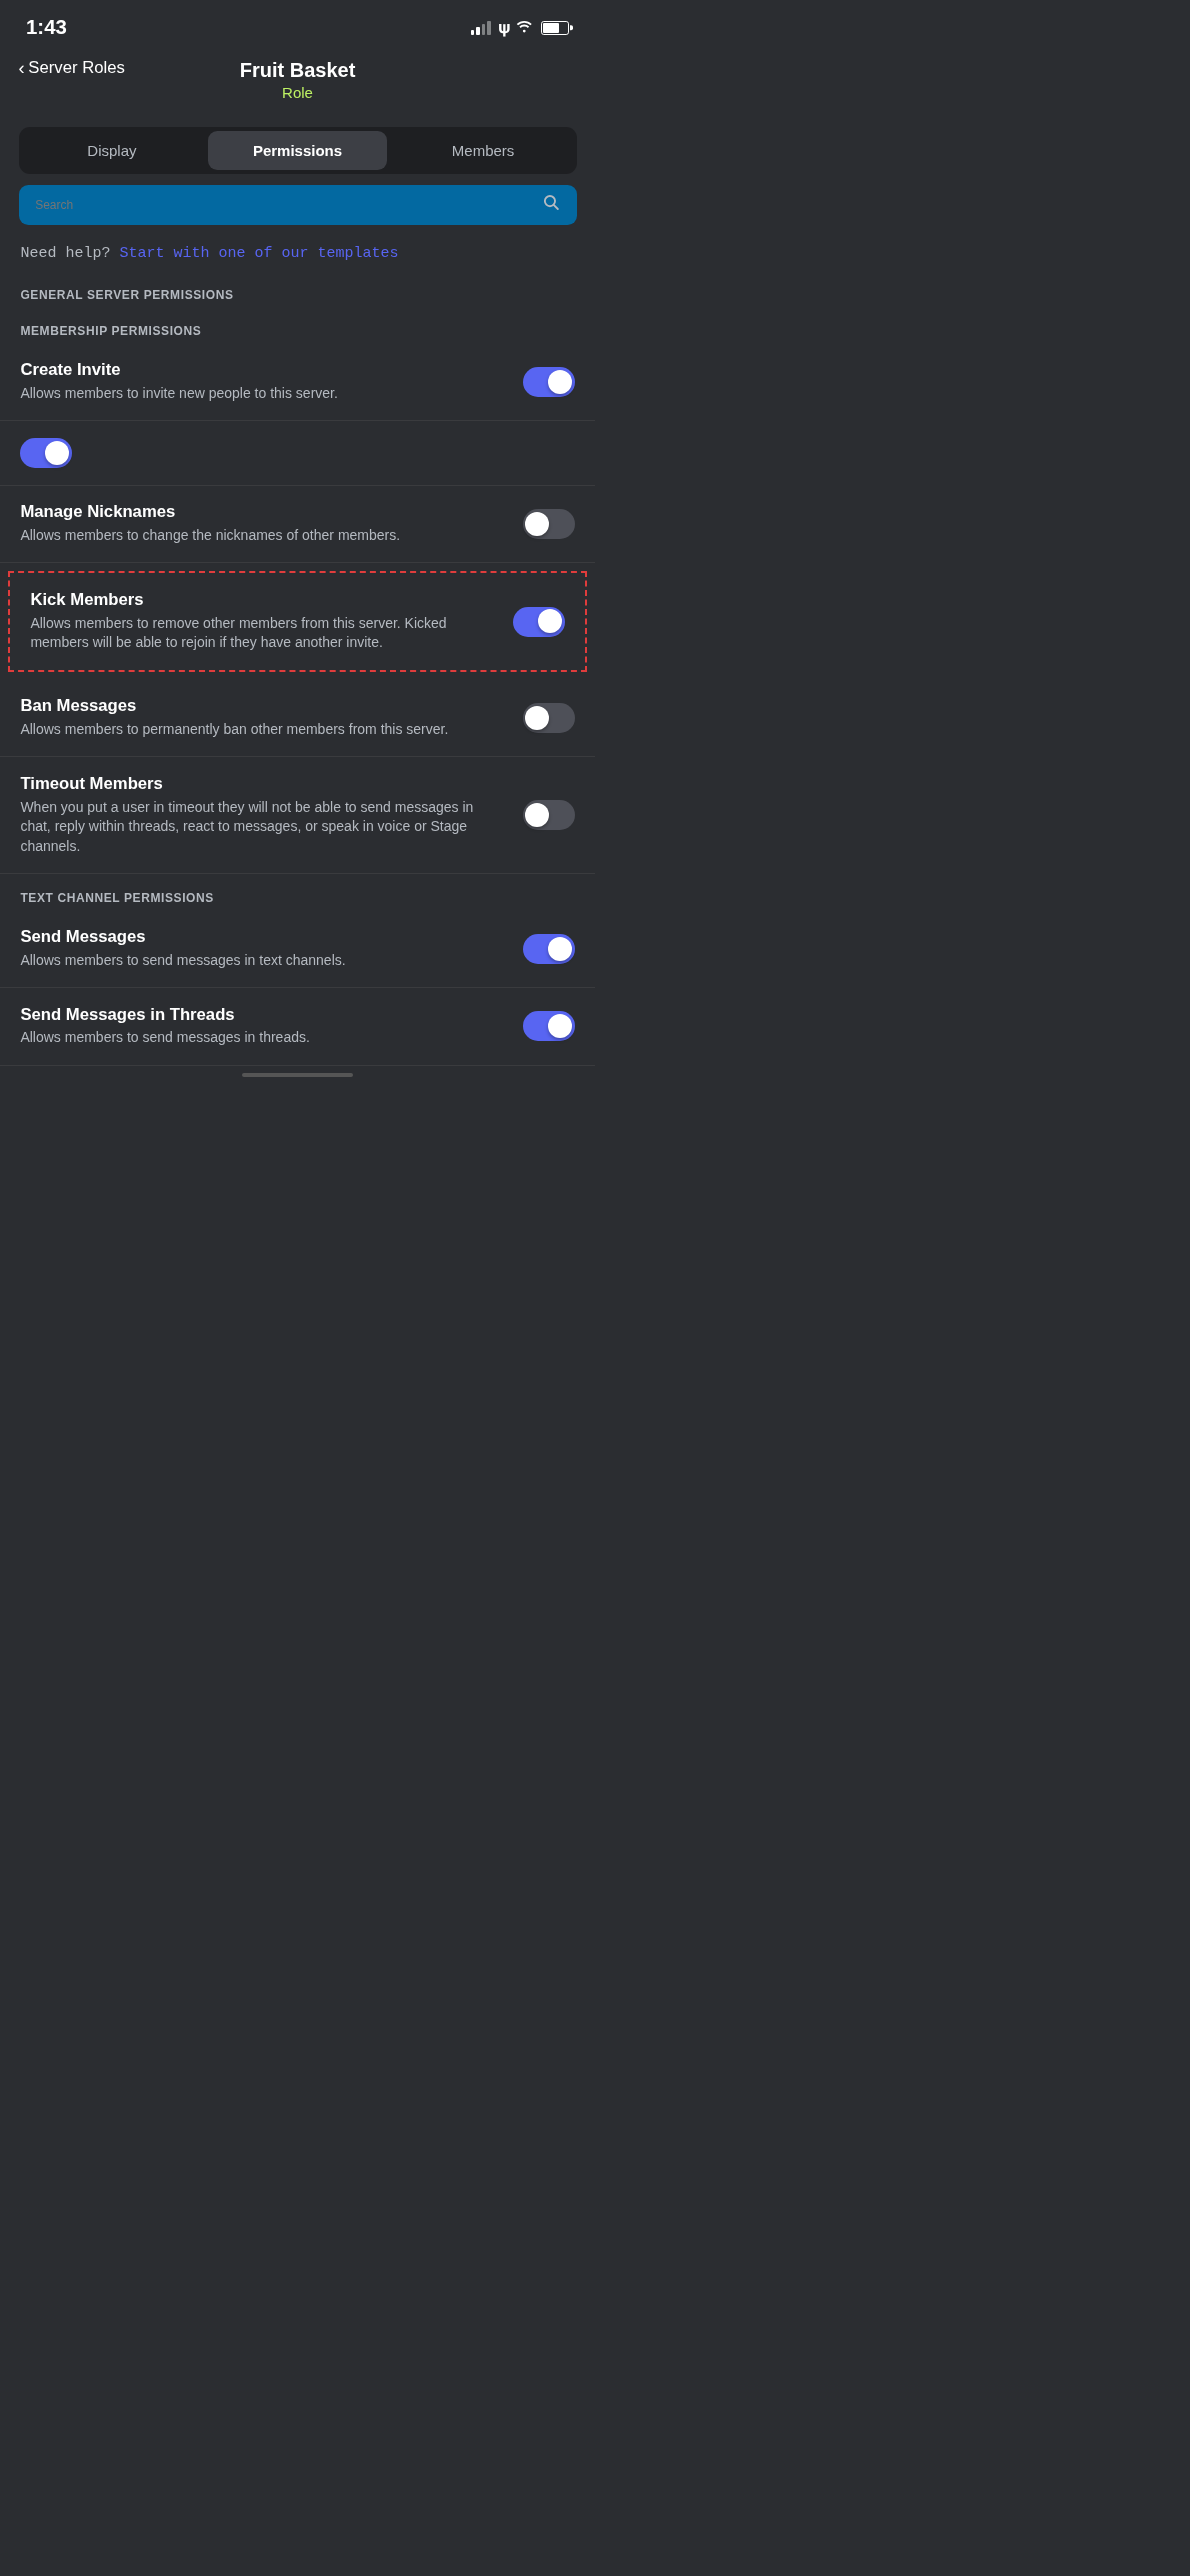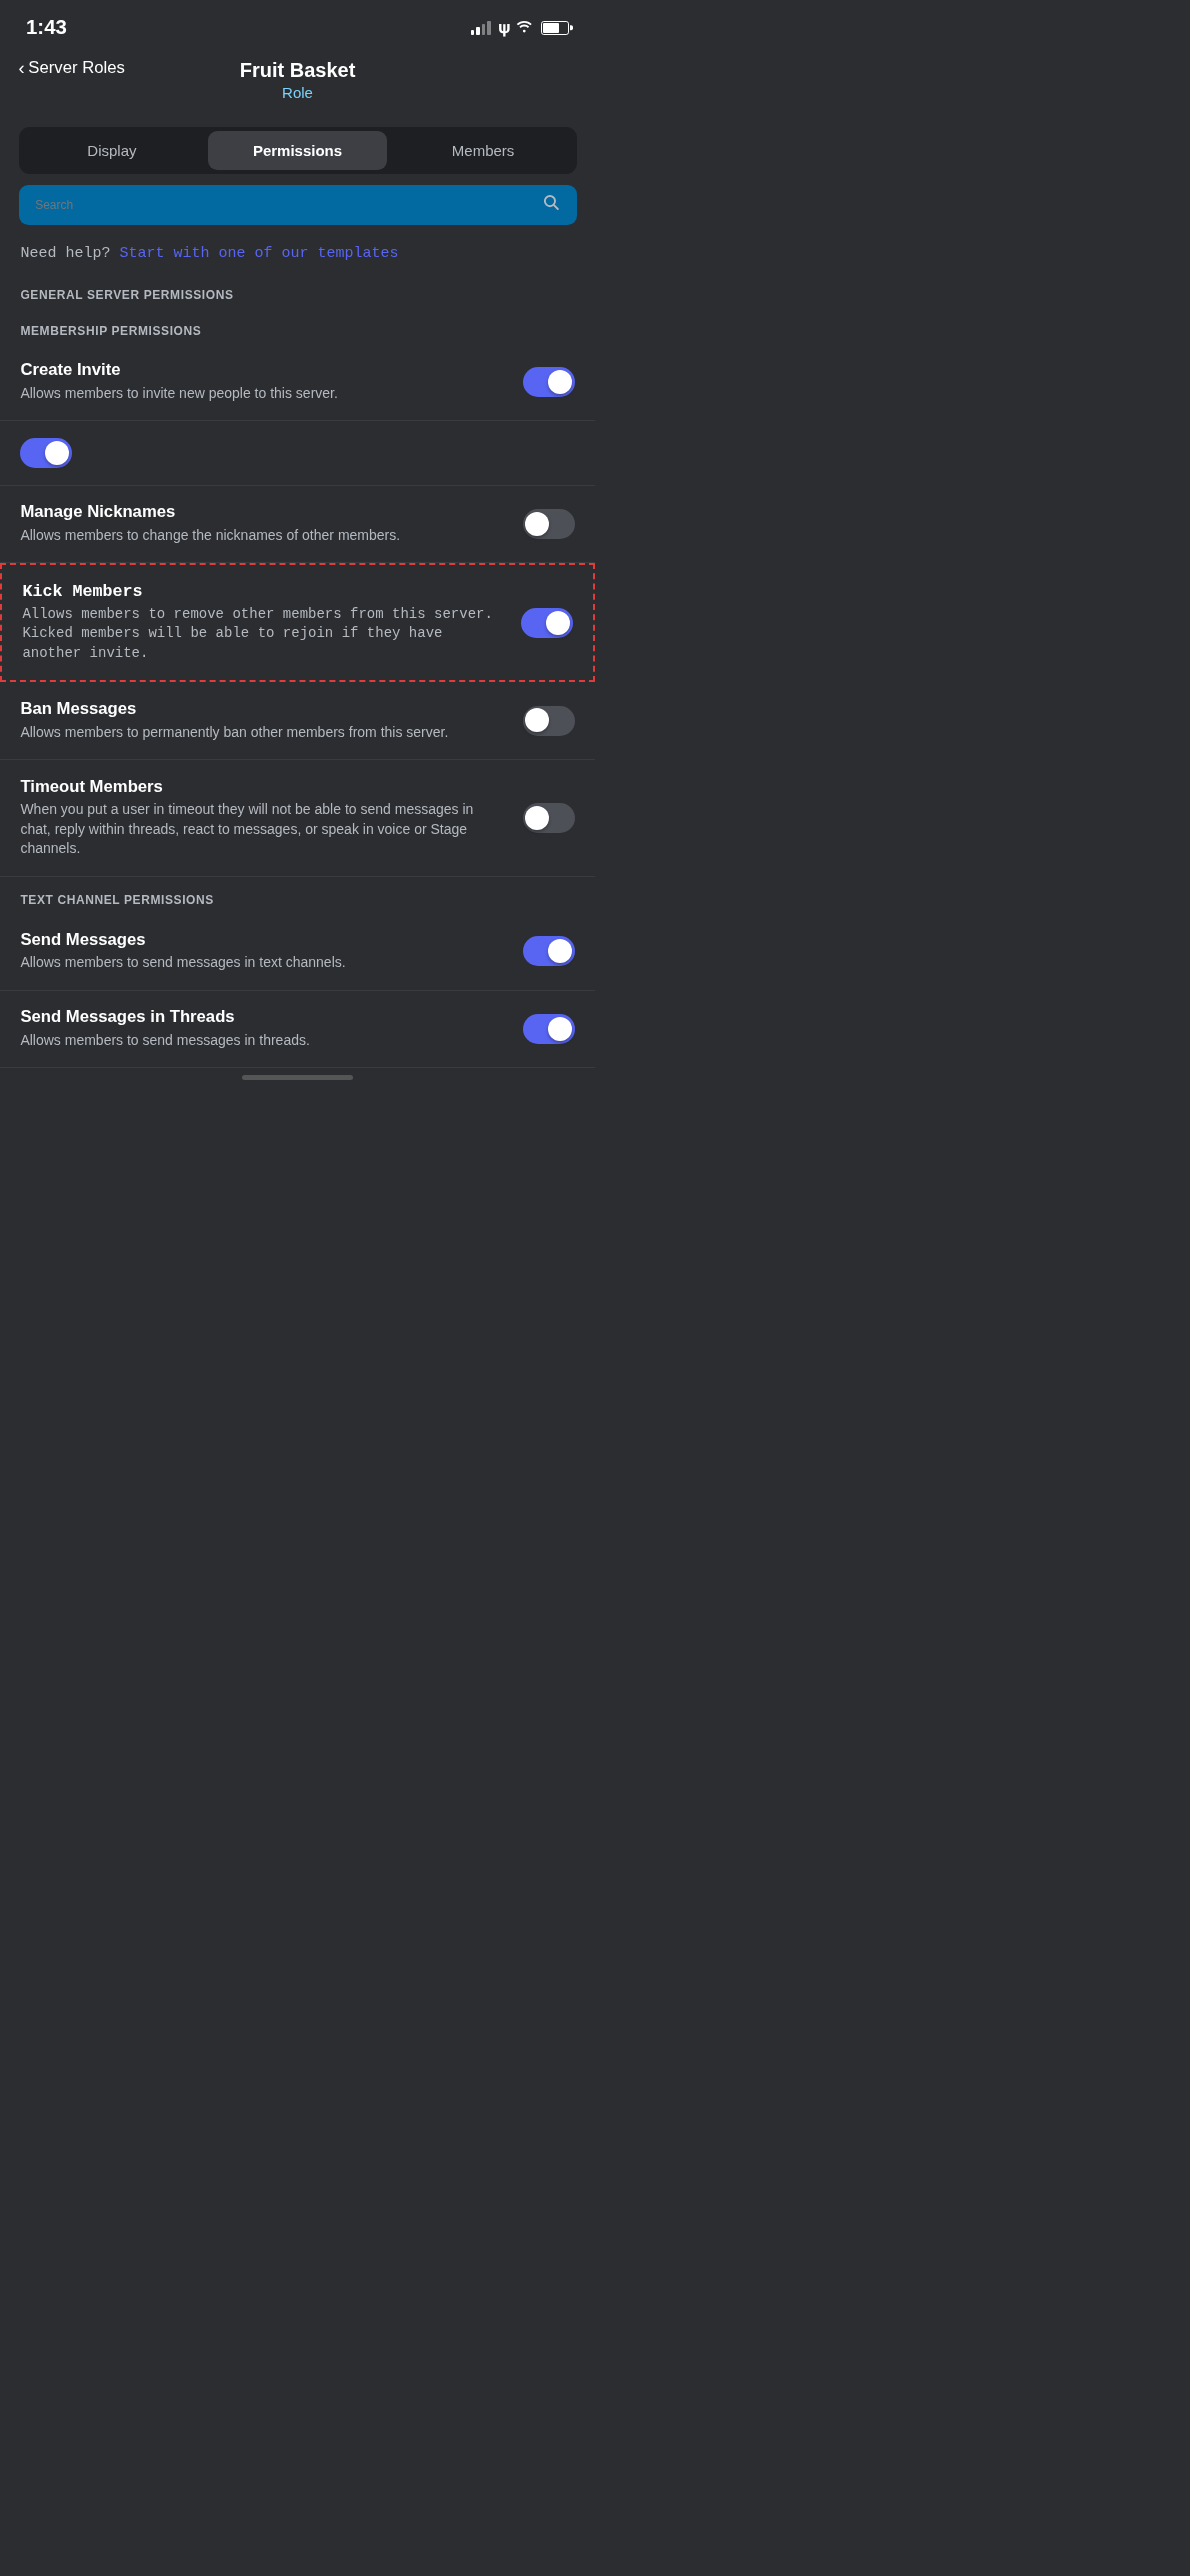--- a/index.html
+++ b/index.html
@@ -101,21 +101,21 @@
       font-size: 16.7px;
     }
     .header-title {
       font-size: 20px;
       font-weight: 700;
       color: #fff;
       margin-top: 1.9px;
     }
     .header-subtitle {
       font-size: 15px;
-      color: #7dd3fc;
+      color: #bef264;
       margin-top: 1.9px;
     }
 
     
     .tab-bar {
       display: flex;
       margin: 11px 18.5px;
       background: #1e1f22;
       border-radius: 11px;
       padding: 3.7px;
@@ -332,21 +332,21 @@
       <div class="permission-item">
         <div class="permission-text">
           <div class="permission-title">Manage Nicknames</div>
           <div class="permission-desc">Allows members to change the nicknames of other members.</div>
         </div>
         <div class="toggle off">
           <div class="toggle-knob"></div>
         </div>
       </div>
 
-      <div class="permission-item" style="border: 2.3px dashed #e03c3c; margin: 0; padding: 16.7px 20.4px; font-family: Liberation Mono, monospace;">
+      <div class="permission-item" style="border: 2.3px dashed #e03c3c; margin: 8px; padding: 16.7px 20.4px;">
         <div class="permission-text">
           <div class="permission-title">Kick Members</div>
           <div class="permission-desc">Allows members to remove other members from this server. Kicked members will be able to rejoin if they have another invite.</div>
         </div>
         <div class="toggle on">
           <div class="toggle-knob"></div>
         </div>
       </div>
 
       <div class="permission-item">

